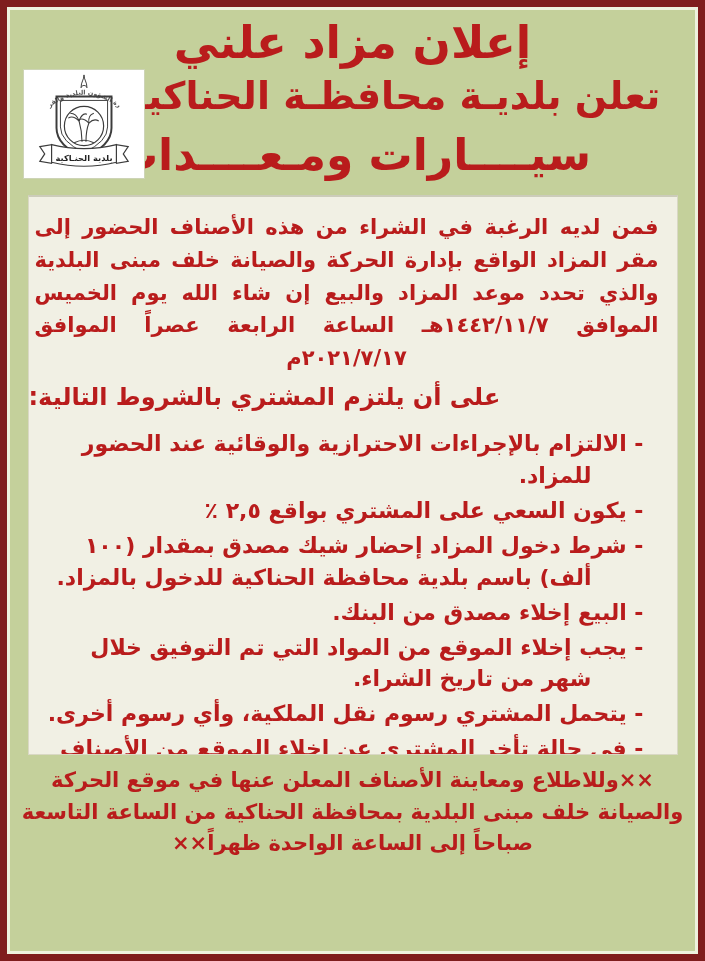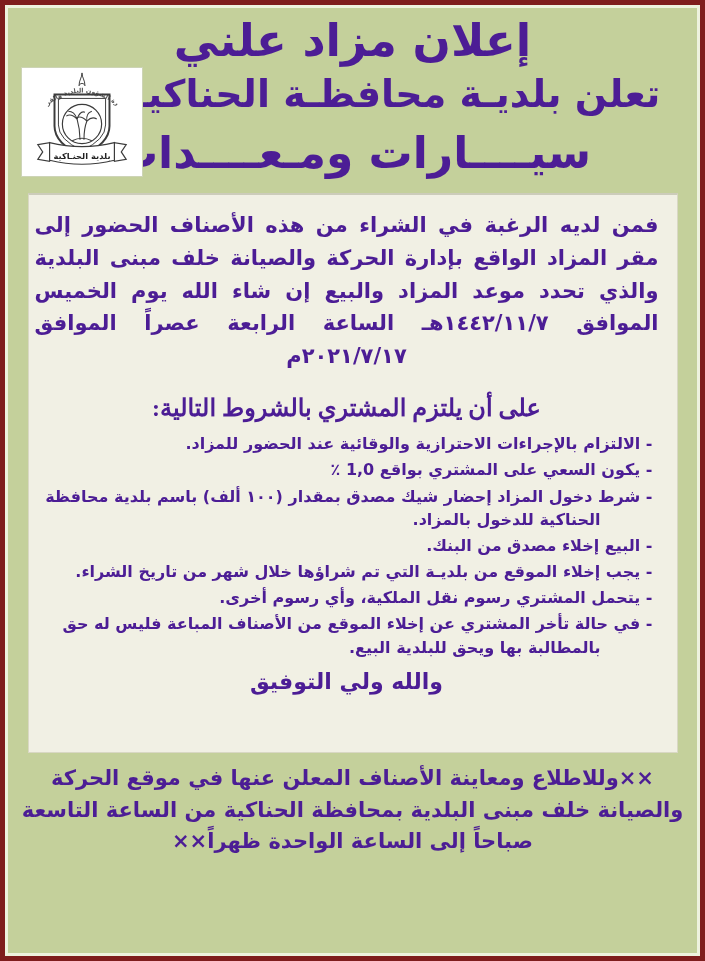--- a/index.html
+++ b/index.html
@@ -6,24 +6,24 @@
   body{
     width:705px;height:961px;
     background:#9aa36a;
     font-family:"DejaVu Sans",sans-serif;
   }
   .page{
     position:relative;
     width:705px;height:961px;
     box-sizing:border-box;
     background:#c4d09b;
-    border:5px solid #7f1d1d;
+    border:7px solid #7f1d1d;
     box-shadow:inset 0 0 0 3px #eef2de;
     direction:rtl;
-    color:#4c1d95;
+    color:#b91c1c;
     overflow:hidden;
   }
   .main-title{
     margin:10px 0 0 0;
     text-align:center;
     font-size:45px;
     font-weight:bold;
     line-height:1.15;
   }
   .logo-box{
@@ -70,29 +70,28 @@
     font-size:21px;
     font-weight:bold;
     line-height:1.55;
     margin:0 6px;
     text-align:justify;
     text-align-last:center;
   }
   .cond-heading{
     font-size:24px;
     font-weight:bold;
-    text-align:center;
-    margin:22px 0 10px 0;
-    font-family:Liberation Serif, serif;
+    text-align:left;
+    margin:9px 0 10px 0;
   }
   .conditions{
     list-style:none;
-    margin:8px;
+    margin:17px;
     padding:0 4px 0 0;
-    font-size:16px;
+    font-size:22px;
     font-weight:bold;
     line-height:1.45;
     text-align:right;
   }
   .conditions li{
     padding-right:52px;
     text-indent:-52px;
     margin-bottom:3px;
   }
   .closing{
@@ -161,24 +160,24 @@
 
   <div class="items-block">
     <div class="items-line">سيــــارات ومـعــــدات</div>
   </div>
 
   <div class="panel">
     <p class="intro">فمن لديه الرغبة في الشراء من هذه الأصناف الحضور إلى مقر المزاد الواقع بإدارة الحركة والصيانة خلف مبنى البلدية والذي تحدد موعد المزاد والبيع إن شاء الله يوم الخميس الموافق ١٤٤٢/١١/٧هـ الساعة الرابعة عصراً الموافق ٢٠٢١/٧/١٧م</p>
     <div class="cond-heading">على أن يلتزم المشتري بالشروط التالية:</div>
     <ul class="conditions">
       <li>- الالتزام بالإجراءات الاحترازية والوقائية عند الحضور للمزاد.</li>
-      <li>- يكون السعي على المشتري بواقع 1,0 ٪</li>
+      <li>- يكون السعي على المشتري بواقع ٢,٥ ٪</li>
       <li>- شرط دخول المزاد إحضار شيك مصدق بمقدار (١٠٠ ألف) باسم بلدية محافظة الحناكية للدخول بالمزاد.</li>
       <li>- البيع إخلاء مصدق من البنك.</li>
-      <li>- يجب إخلاء الموقع من بلديـة التي تم شراؤها خلال شهر من تاريخ الشراء.</li>
+      <li>- يجب إخلاء الموقع من المواد التي تم التوفيق خلال شهر من تاريخ الشراء.</li>
       <li>- يتحمل المشتري رسوم نقل الملكية، وأي رسوم أخرى.</li>
       <li>- في حالة تأخر المشتري عن إخلاء الموقع من الأصناف المباعة فليس له حق بالمطالبة بها ويحق للبلدية البيع.</li>
     </ul>
     <div class="closing">والله ولي التوفيق</div>
   </div>
 
   <div class="footer-note">××وللاطلاع ومعاينة الأصناف المعلن عنها في موقع الحركة والصيانة خلف مبنى البلدية بمحافظة الحناكية من الساعة التاسعة صباحاً إلى الساعة الواحدة ظهراً××</div>
 
 </div>
 

